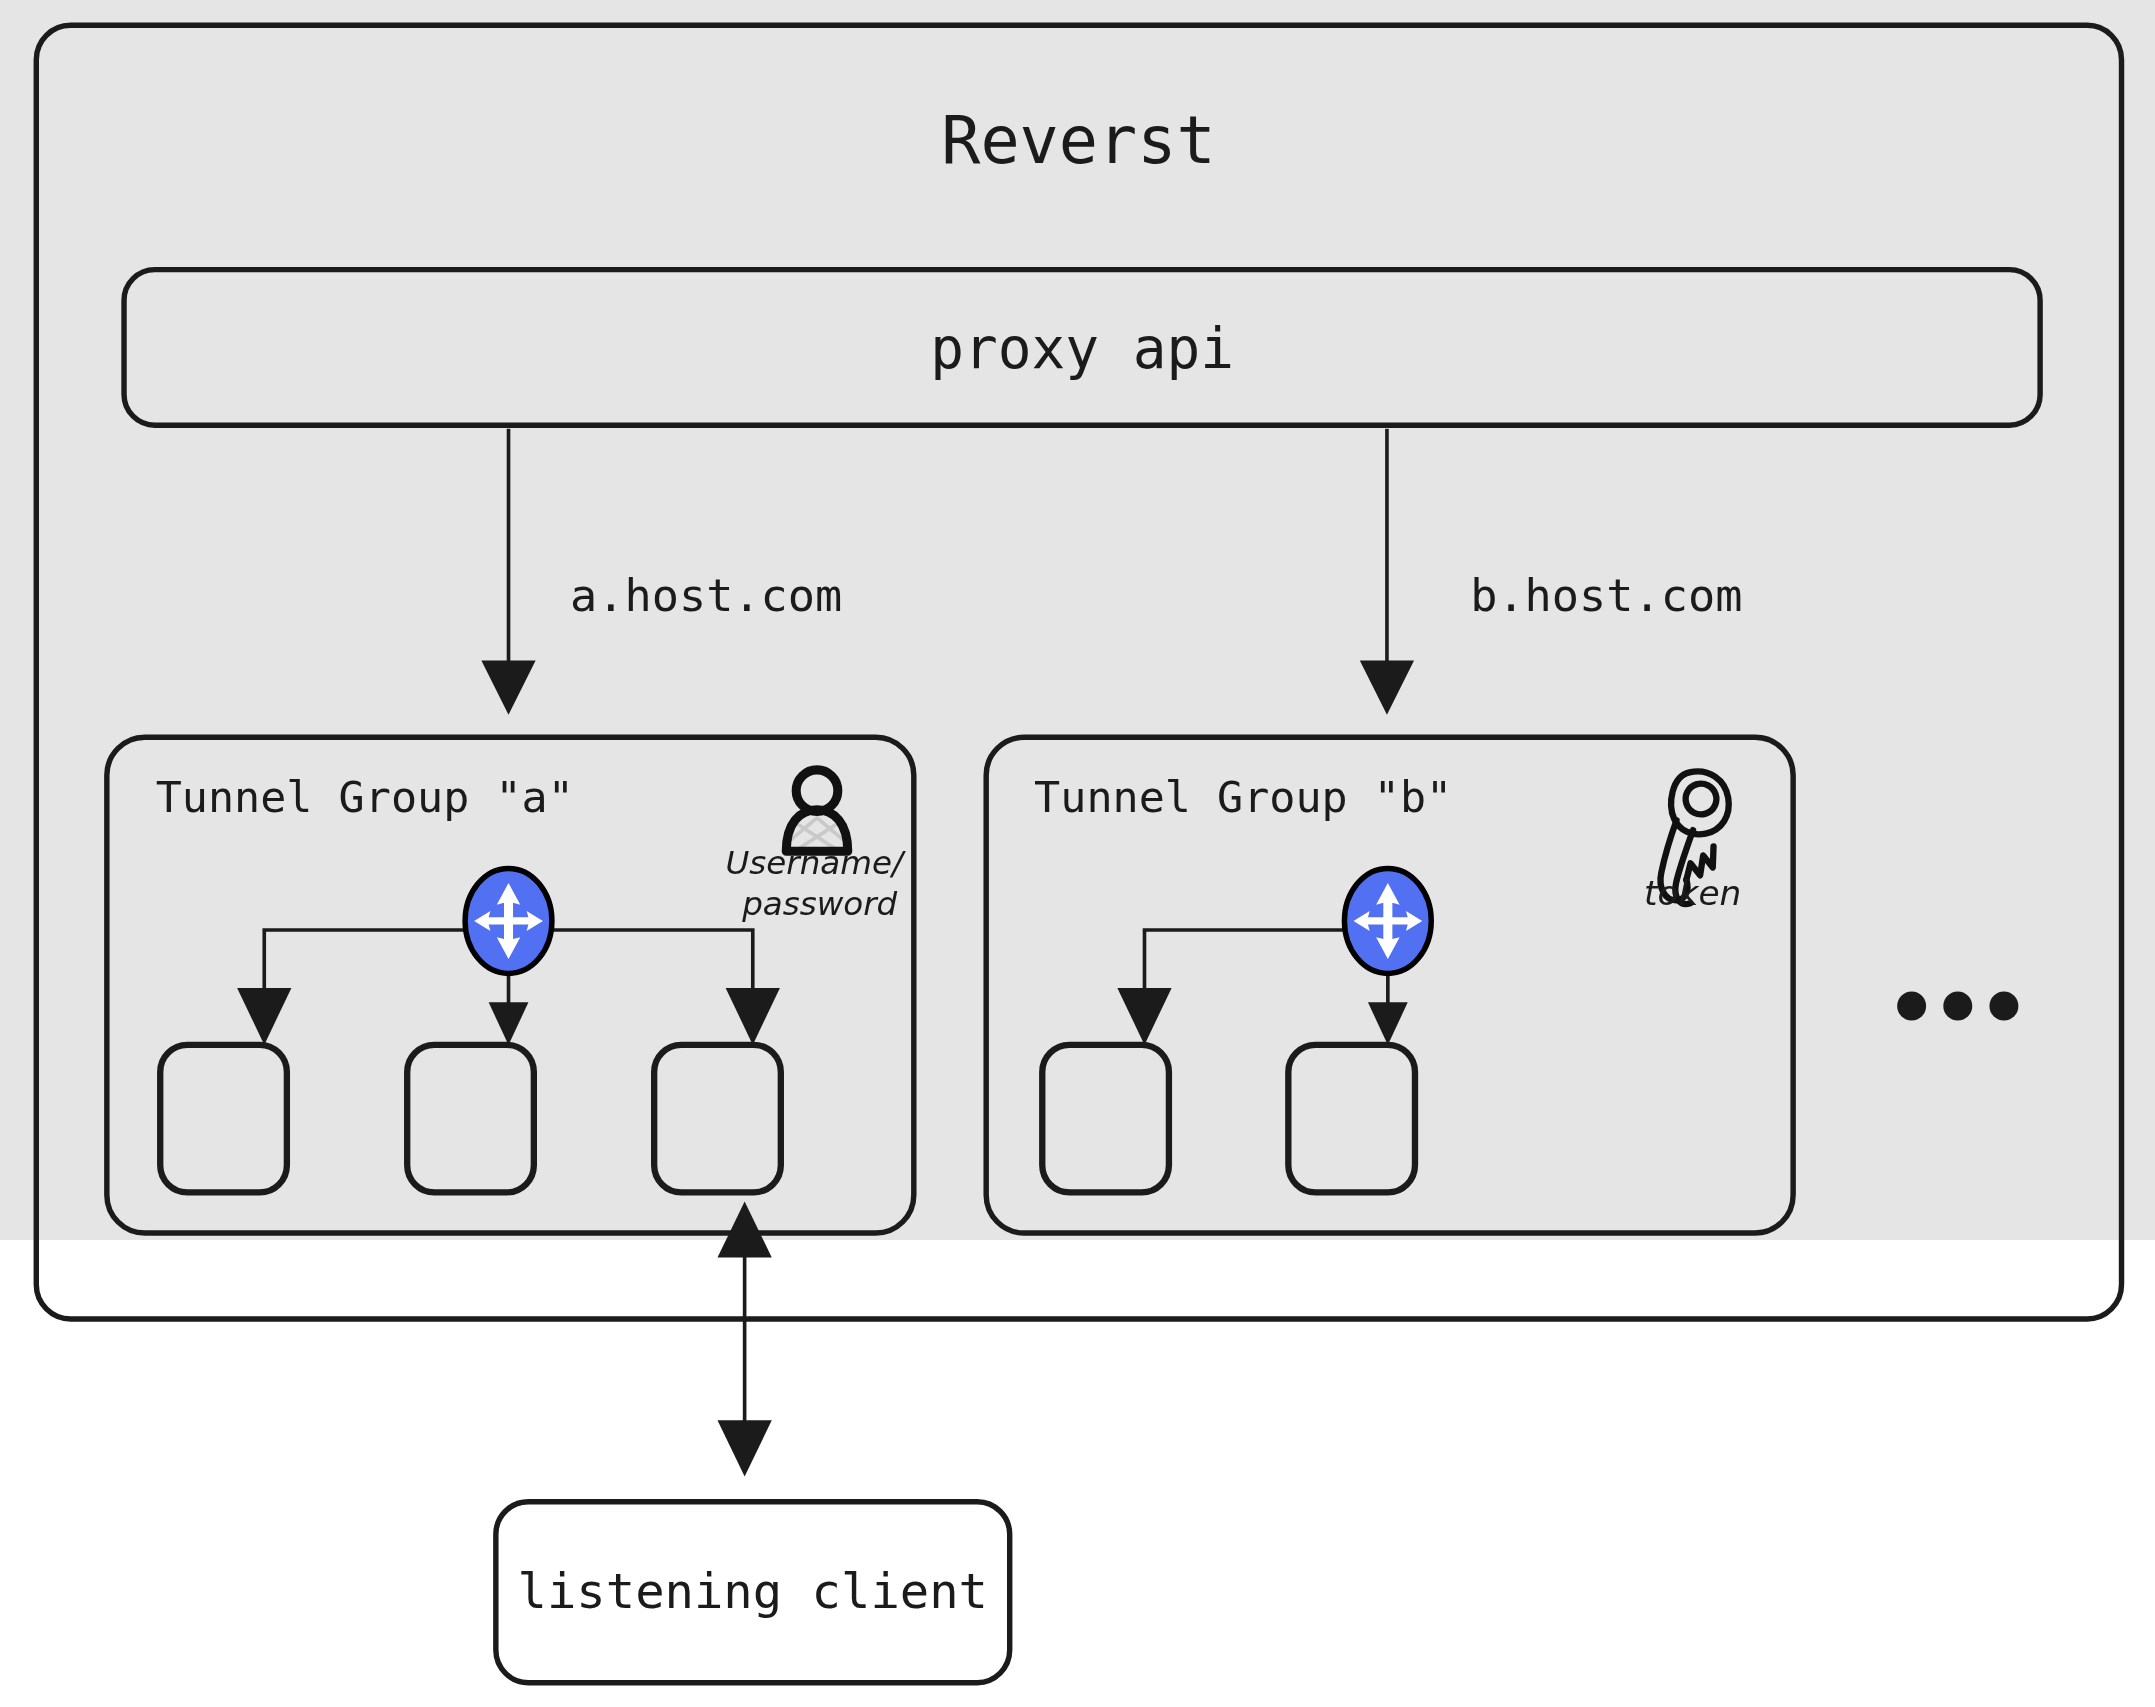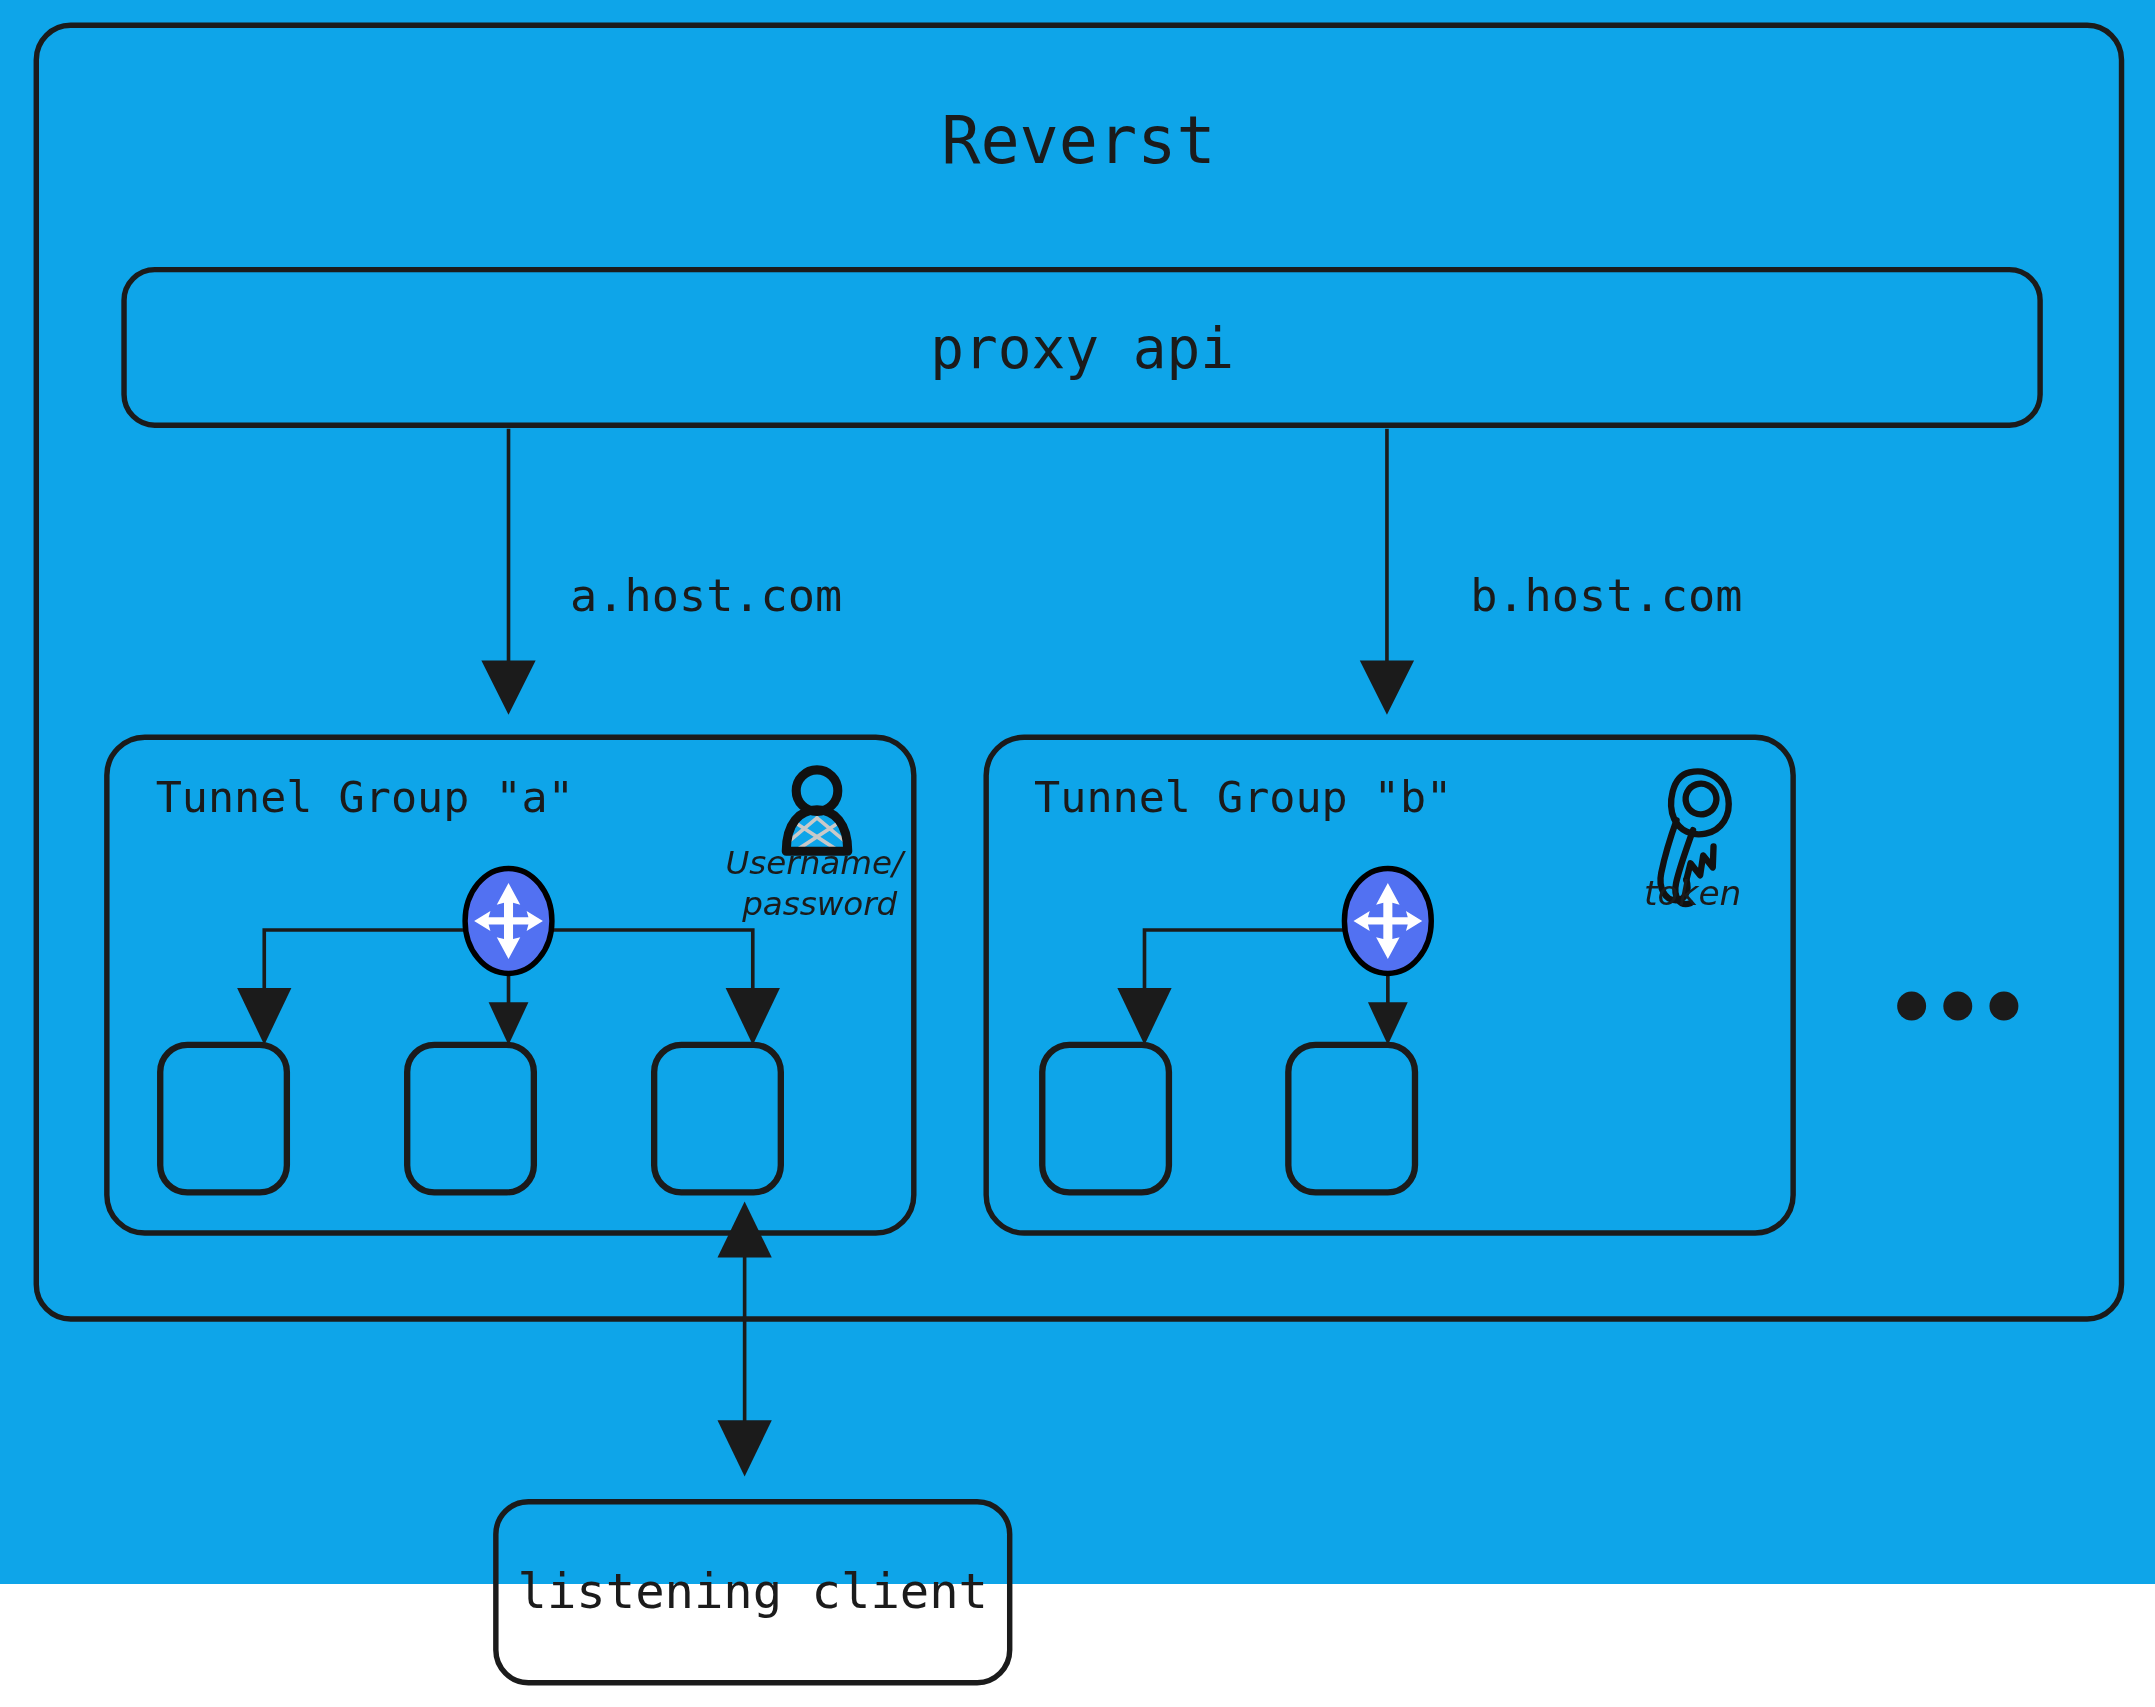--- a/index.html
+++ b/index.html
@@ -9,22 +9,22 @@
   }
   body {
     width: 2156px;
     height: 1708px;
     font-family: "DejaVu Sans Mono", monospace;
     overflow: hidden;
   }
   #stage {
     position: relative;
     width: 2156px;
-    height: 1584px;
-    background: #0ea5e9;
+    height: 1240px;
+    background: #e5e5e5;
   }
   svg.diagram {
     position: absolute;
     top: 0;
     left: 0;
     width: 2156px;
     height: 1708px;
   }
   .frame-rect {
     fill: none;

